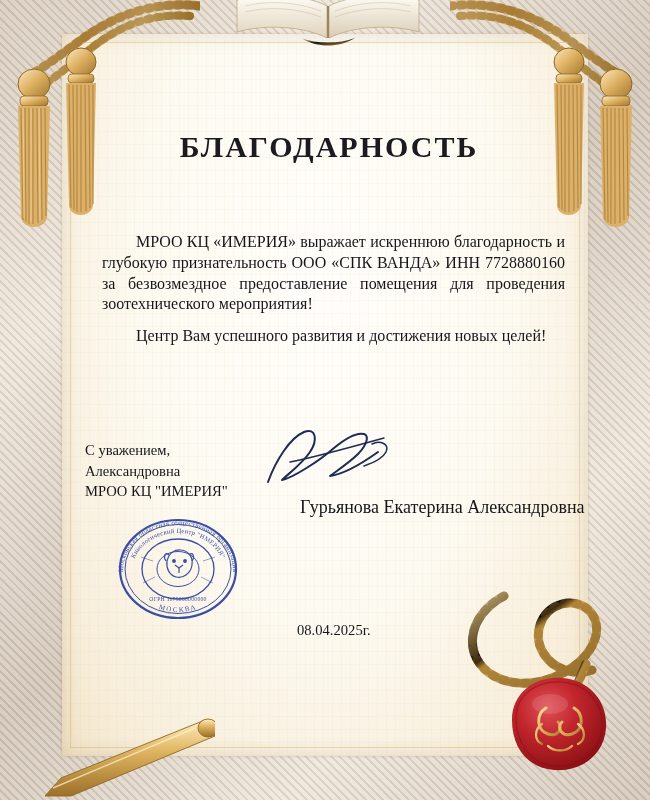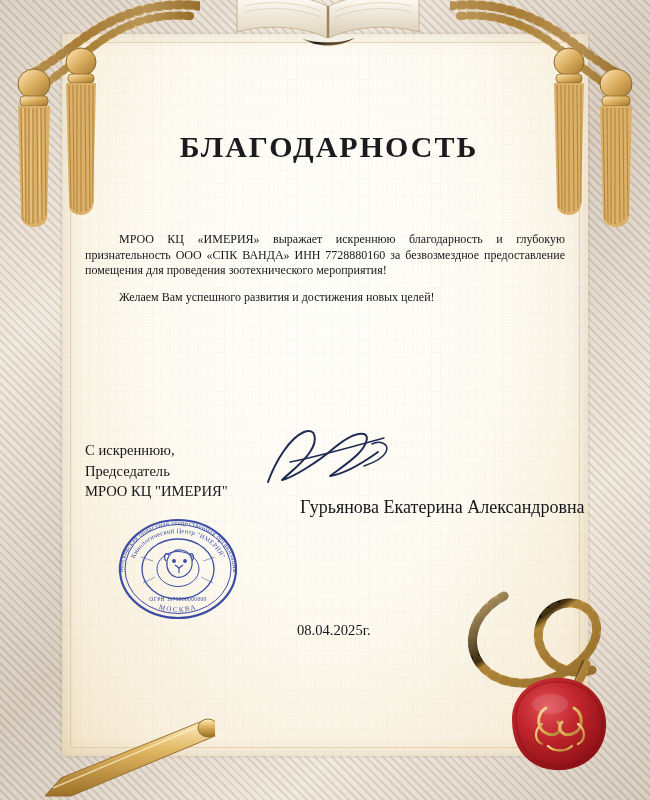--- a/index.html
+++ b/index.html
@@ -92,25 +92,25 @@
   .title {
     font-family: "Liberation Serif", serif;
     font-size: 30px;
     font-weight: bold;
     letter-spacing: 2px;
     text-align: center;
     color: #1a1a1f;
     margin: 0 0 68px 8px;
   }
   .body-par {
-    font-size: 12px;
+    font-size: 16px;
     line-height: 1.30;
     text-align: justify;
     text-indent: 34px;
-    margin: 0 0 4px 0;
+    margin: 0 0 4px 17px;
     color: #16161a;
   }
   .body-par.second {
     margin-top: 11px;
     text-align: left;
   }
 
   .signature-block {
     position: absolute;
     left: 85px;
@@ -312,26 +312,26 @@
       <path d="M25 40 L25 156"></path>
         <path d="M29 40 L30 155"></path>
         <path d="M33 40 L34 152"></path>
       <path d="M37 40 L38 148"></path>
     </g>
   </svg>
 
   <div class="content">
     <h1 class="title">БЛАГОДАРНОСТЬ</h1>
     <p class="body-par">МРОО КЦ «ИМЕРИЯ» выражает искреннюю благодарность и глубокую признательность ООО «СПК ВАНДА» ИНН 7728880160 за безвозмездное предоставление помещения для проведения зоотехнического мероприятия!</p>
-    <p class="body-par second">Желаем Вам успешного развития и достижения новых целей!</p>
+    <p class="body-par second">Центр Вам успешного развития и достижения новых целей!</p>
   </div>
 
   <div class="signature-block">
-    <div>С искреннюю,</div>
-    <div>Председатель</div>
+    <div>С уважением,</div>
+    <div>Александровна</div>
     <div>МРОО КЦ "ИМЕРИЯ"</div>
     <div class="sig-name">Гурьянова Екатерина Александровна</div>
 
     <svg class="sig-scribble" viewBox="0 0 150 80">
       <g fill="none" stroke="#1f2a55" stroke-width="2" stroke-linecap="round" stroke-linejoin="round">
         <path d="M8 64 C16 42 30 20 44 14 C56 9 58 22 50 34 C42 46 28 56 22 62 C32 60 58 44 74 30 C86 20 96 14 104 16 C110 18 106 28 98 36 C90 44 78 52 70 58 C84 56 104 44 118 34"></path>
         <path d="M30 44 C52 40 88 30 124 20" stroke-width="1.4"></path>
         <path d="M112 26 C120 22 130 26 126 34 C122 42 110 46 104 48" stroke-width="1.6"></path>
       </g>
     </svg>

